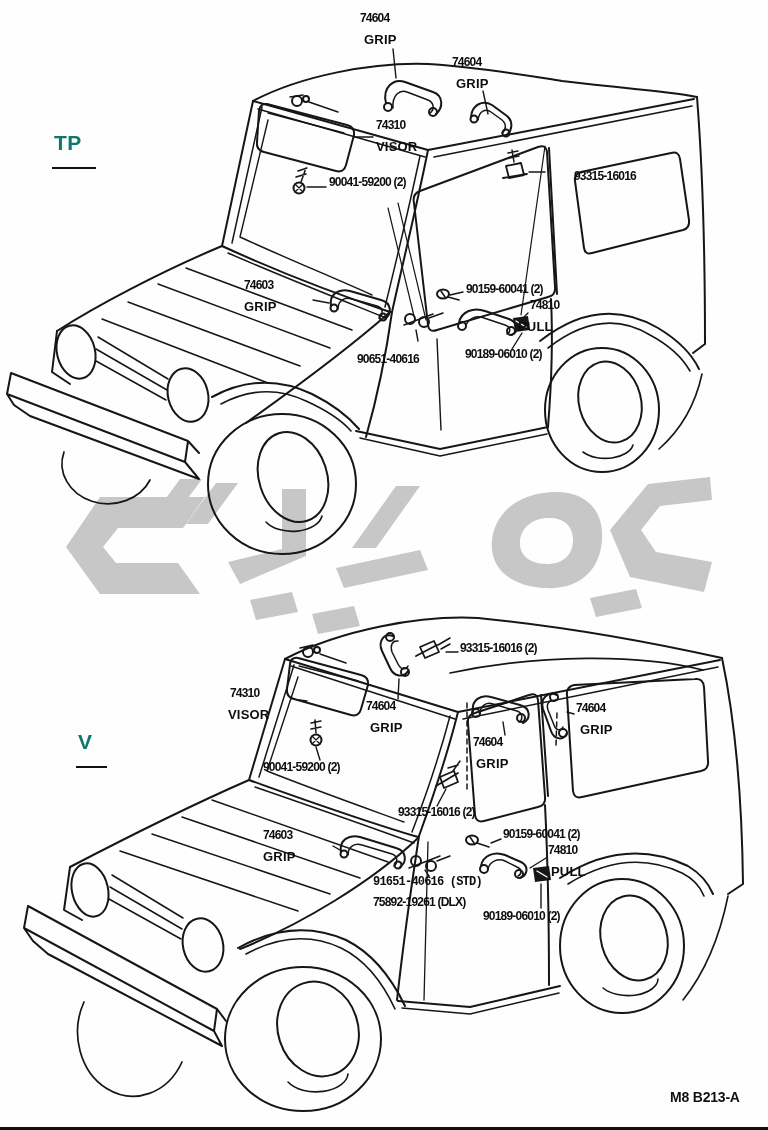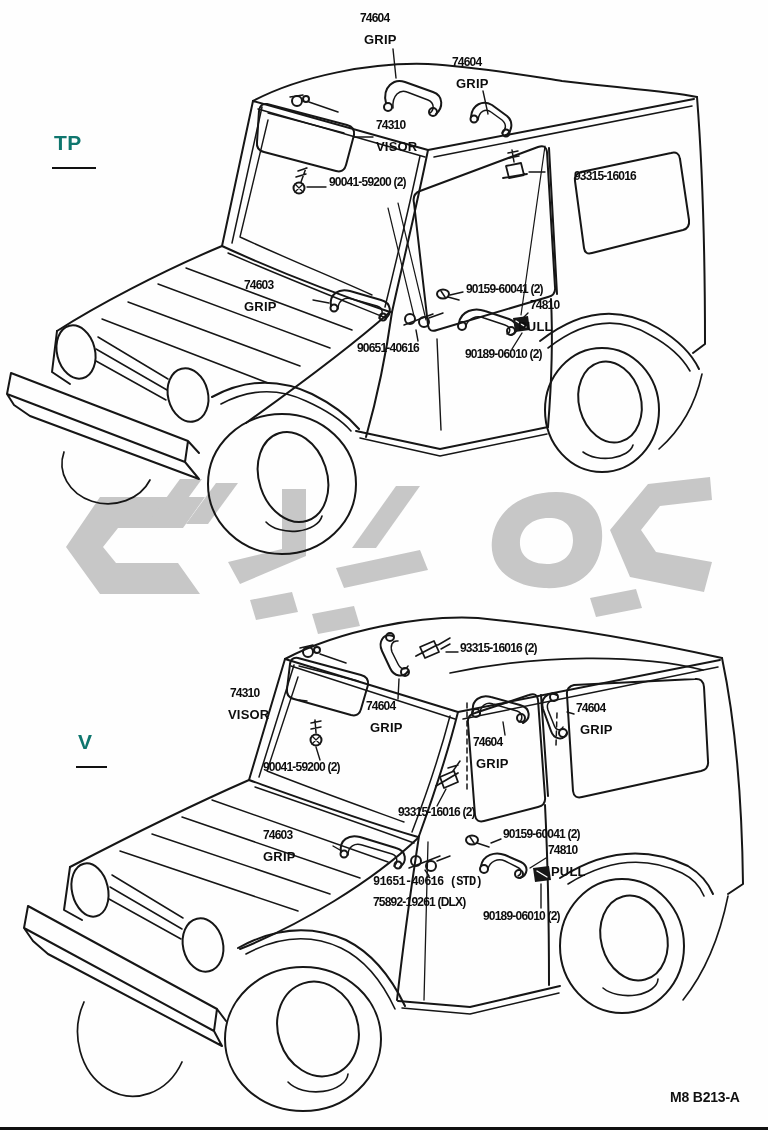--- a/index.html
+++ b/index.html
@@ -328,21 +328,21 @@
     <span class="num">74603</span>
     <span class="sub">GRIP</span>
   </div>
   <div class="part-label" style="left:466px;top:284px;">
     <span class="num">90159-60041 (2)</span>
   </div>
   <div class="part-label" style="left:530px;top:300px;">
     <span class="num">74810</span>
     <span class="sub" style="margin-left:-12px;">PULL</span>
   </div>
-  <div class="part-label" style="left:357px;top:343px;text-align:right;">
+  <div class="part-label" style="left:357px;top:354px;text-align:right;">
     <span class="num">90651-40616</span>
   </div>
   <div class="part-label" style="left:465px;top:349px;">
     <span class="num">90189-06010 (2)</span>
   </div>
 
   <div class="view-label" style="left:76px;top:730px;">V</div>
 
   <div class="part-label" style="left:460px;top:643px;">
     <span class="num">93315-16016 (2)</span>

